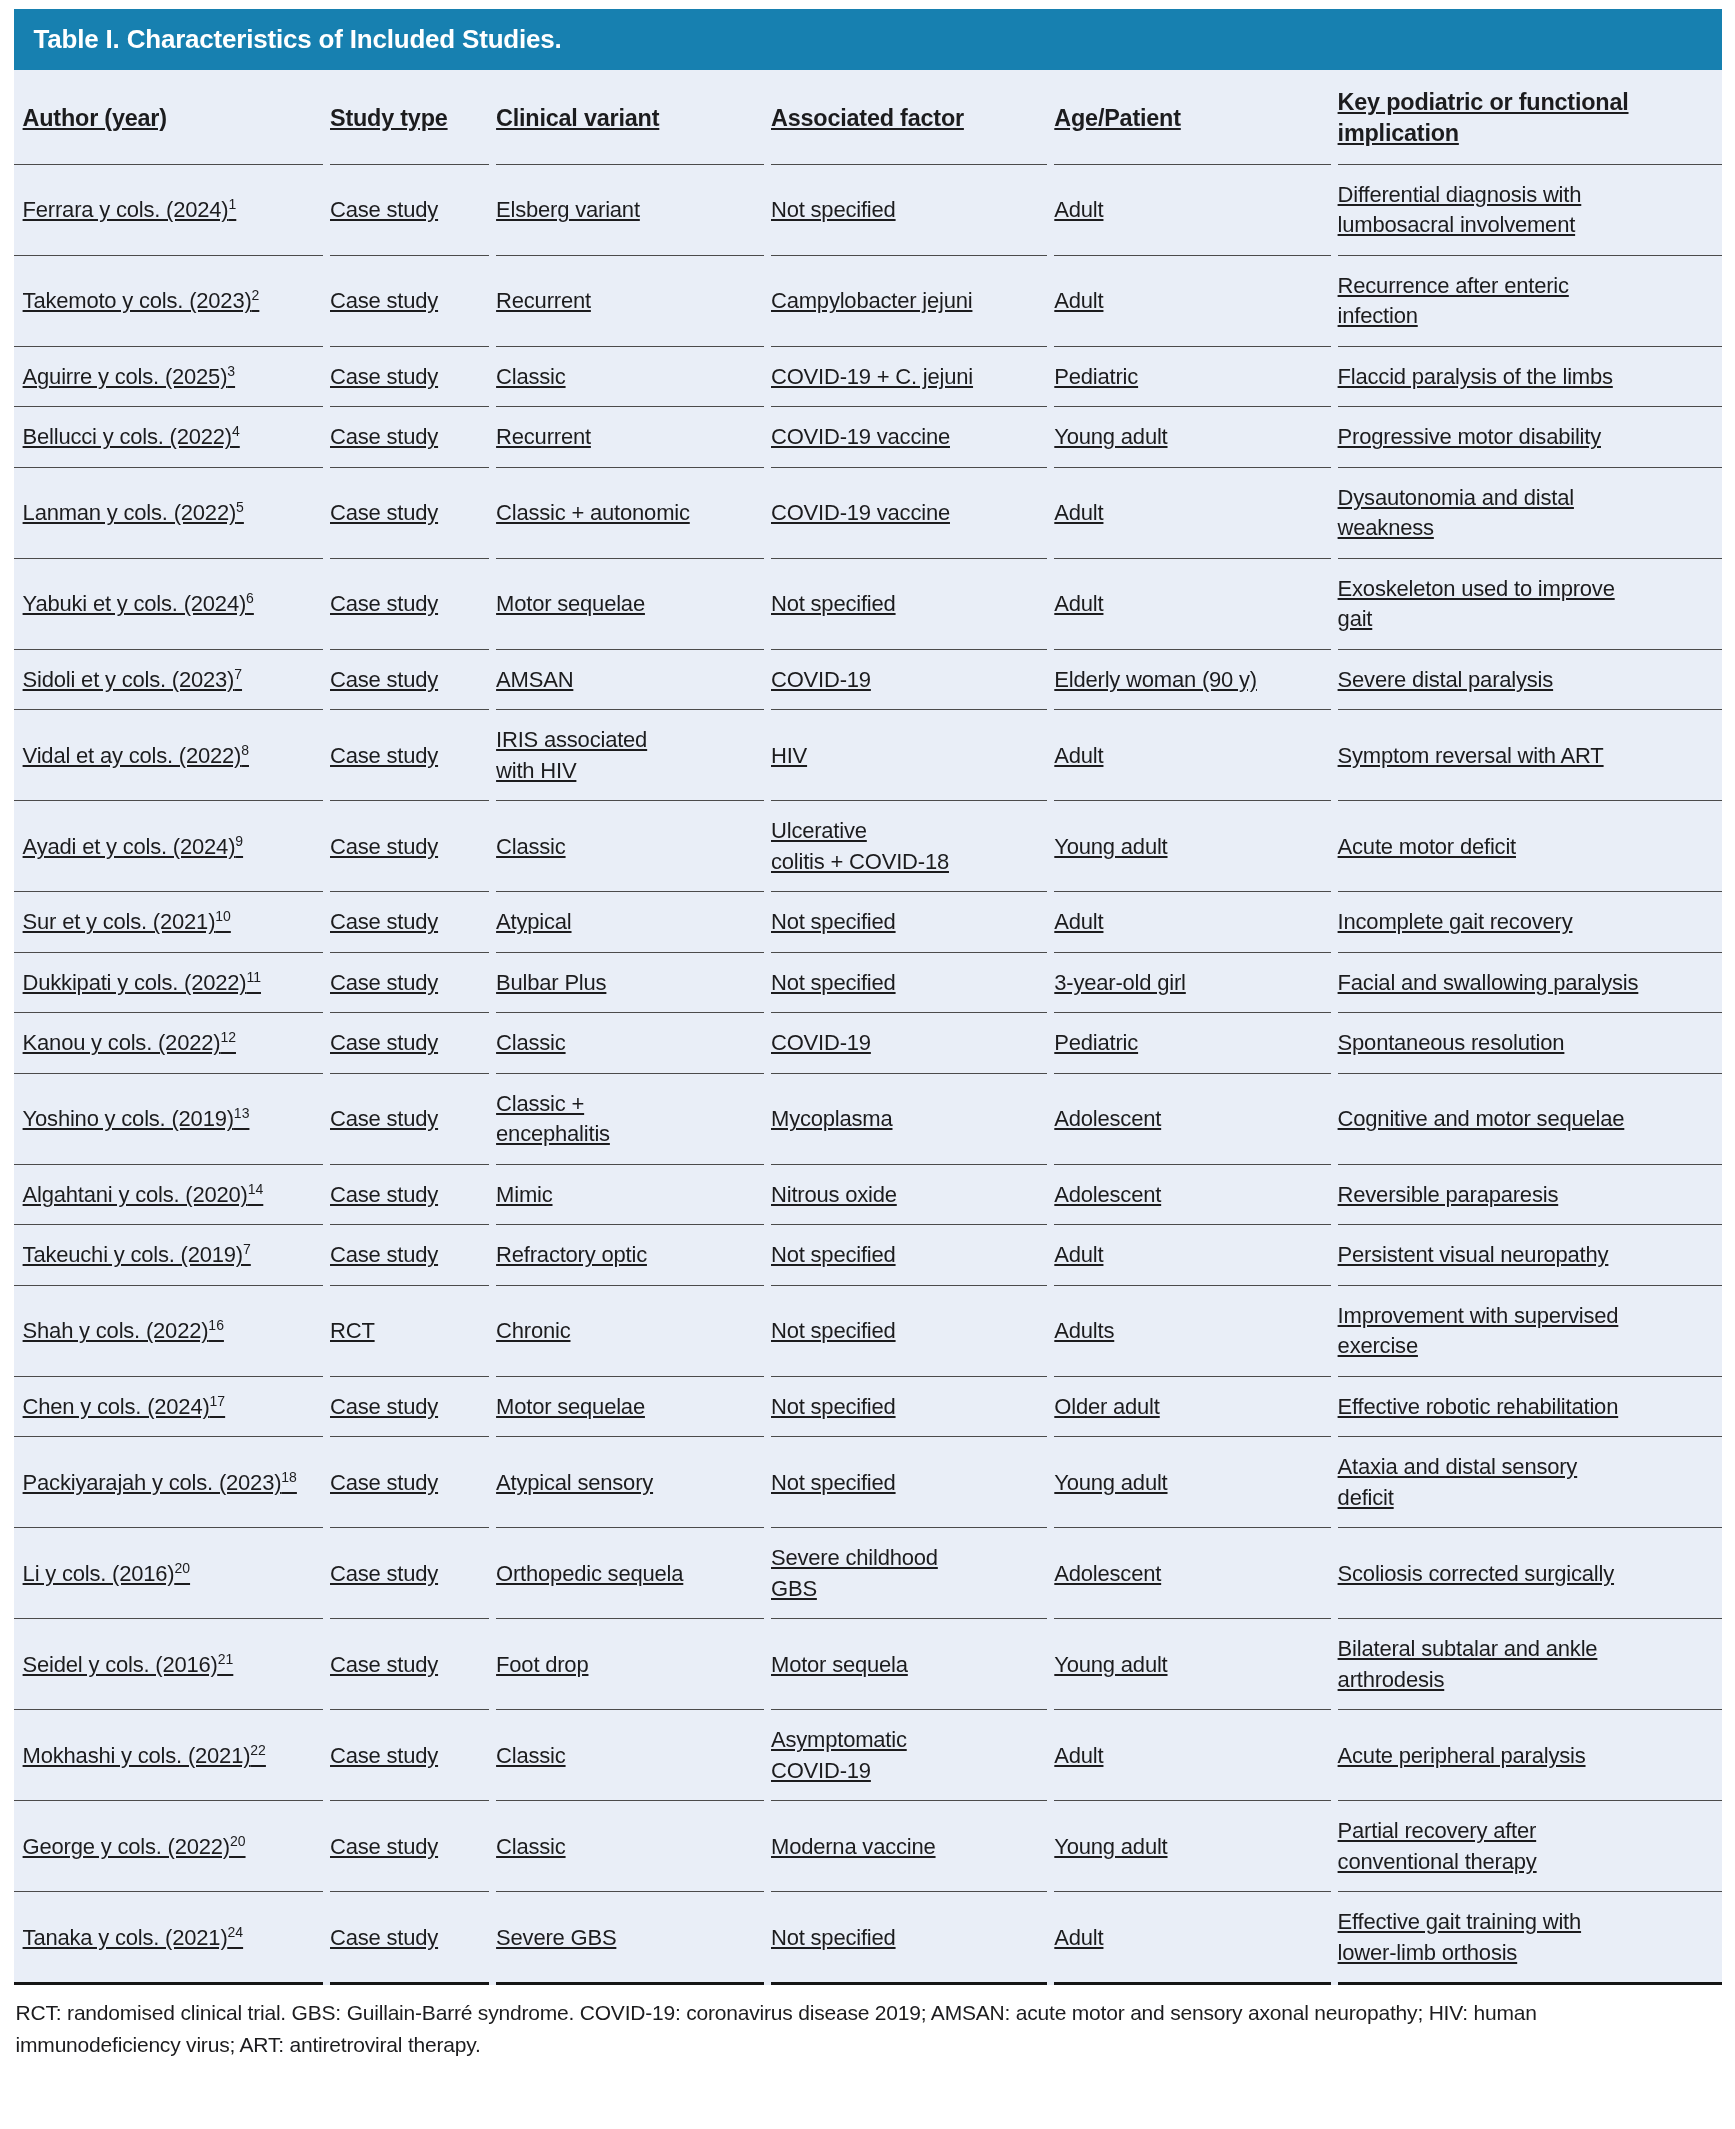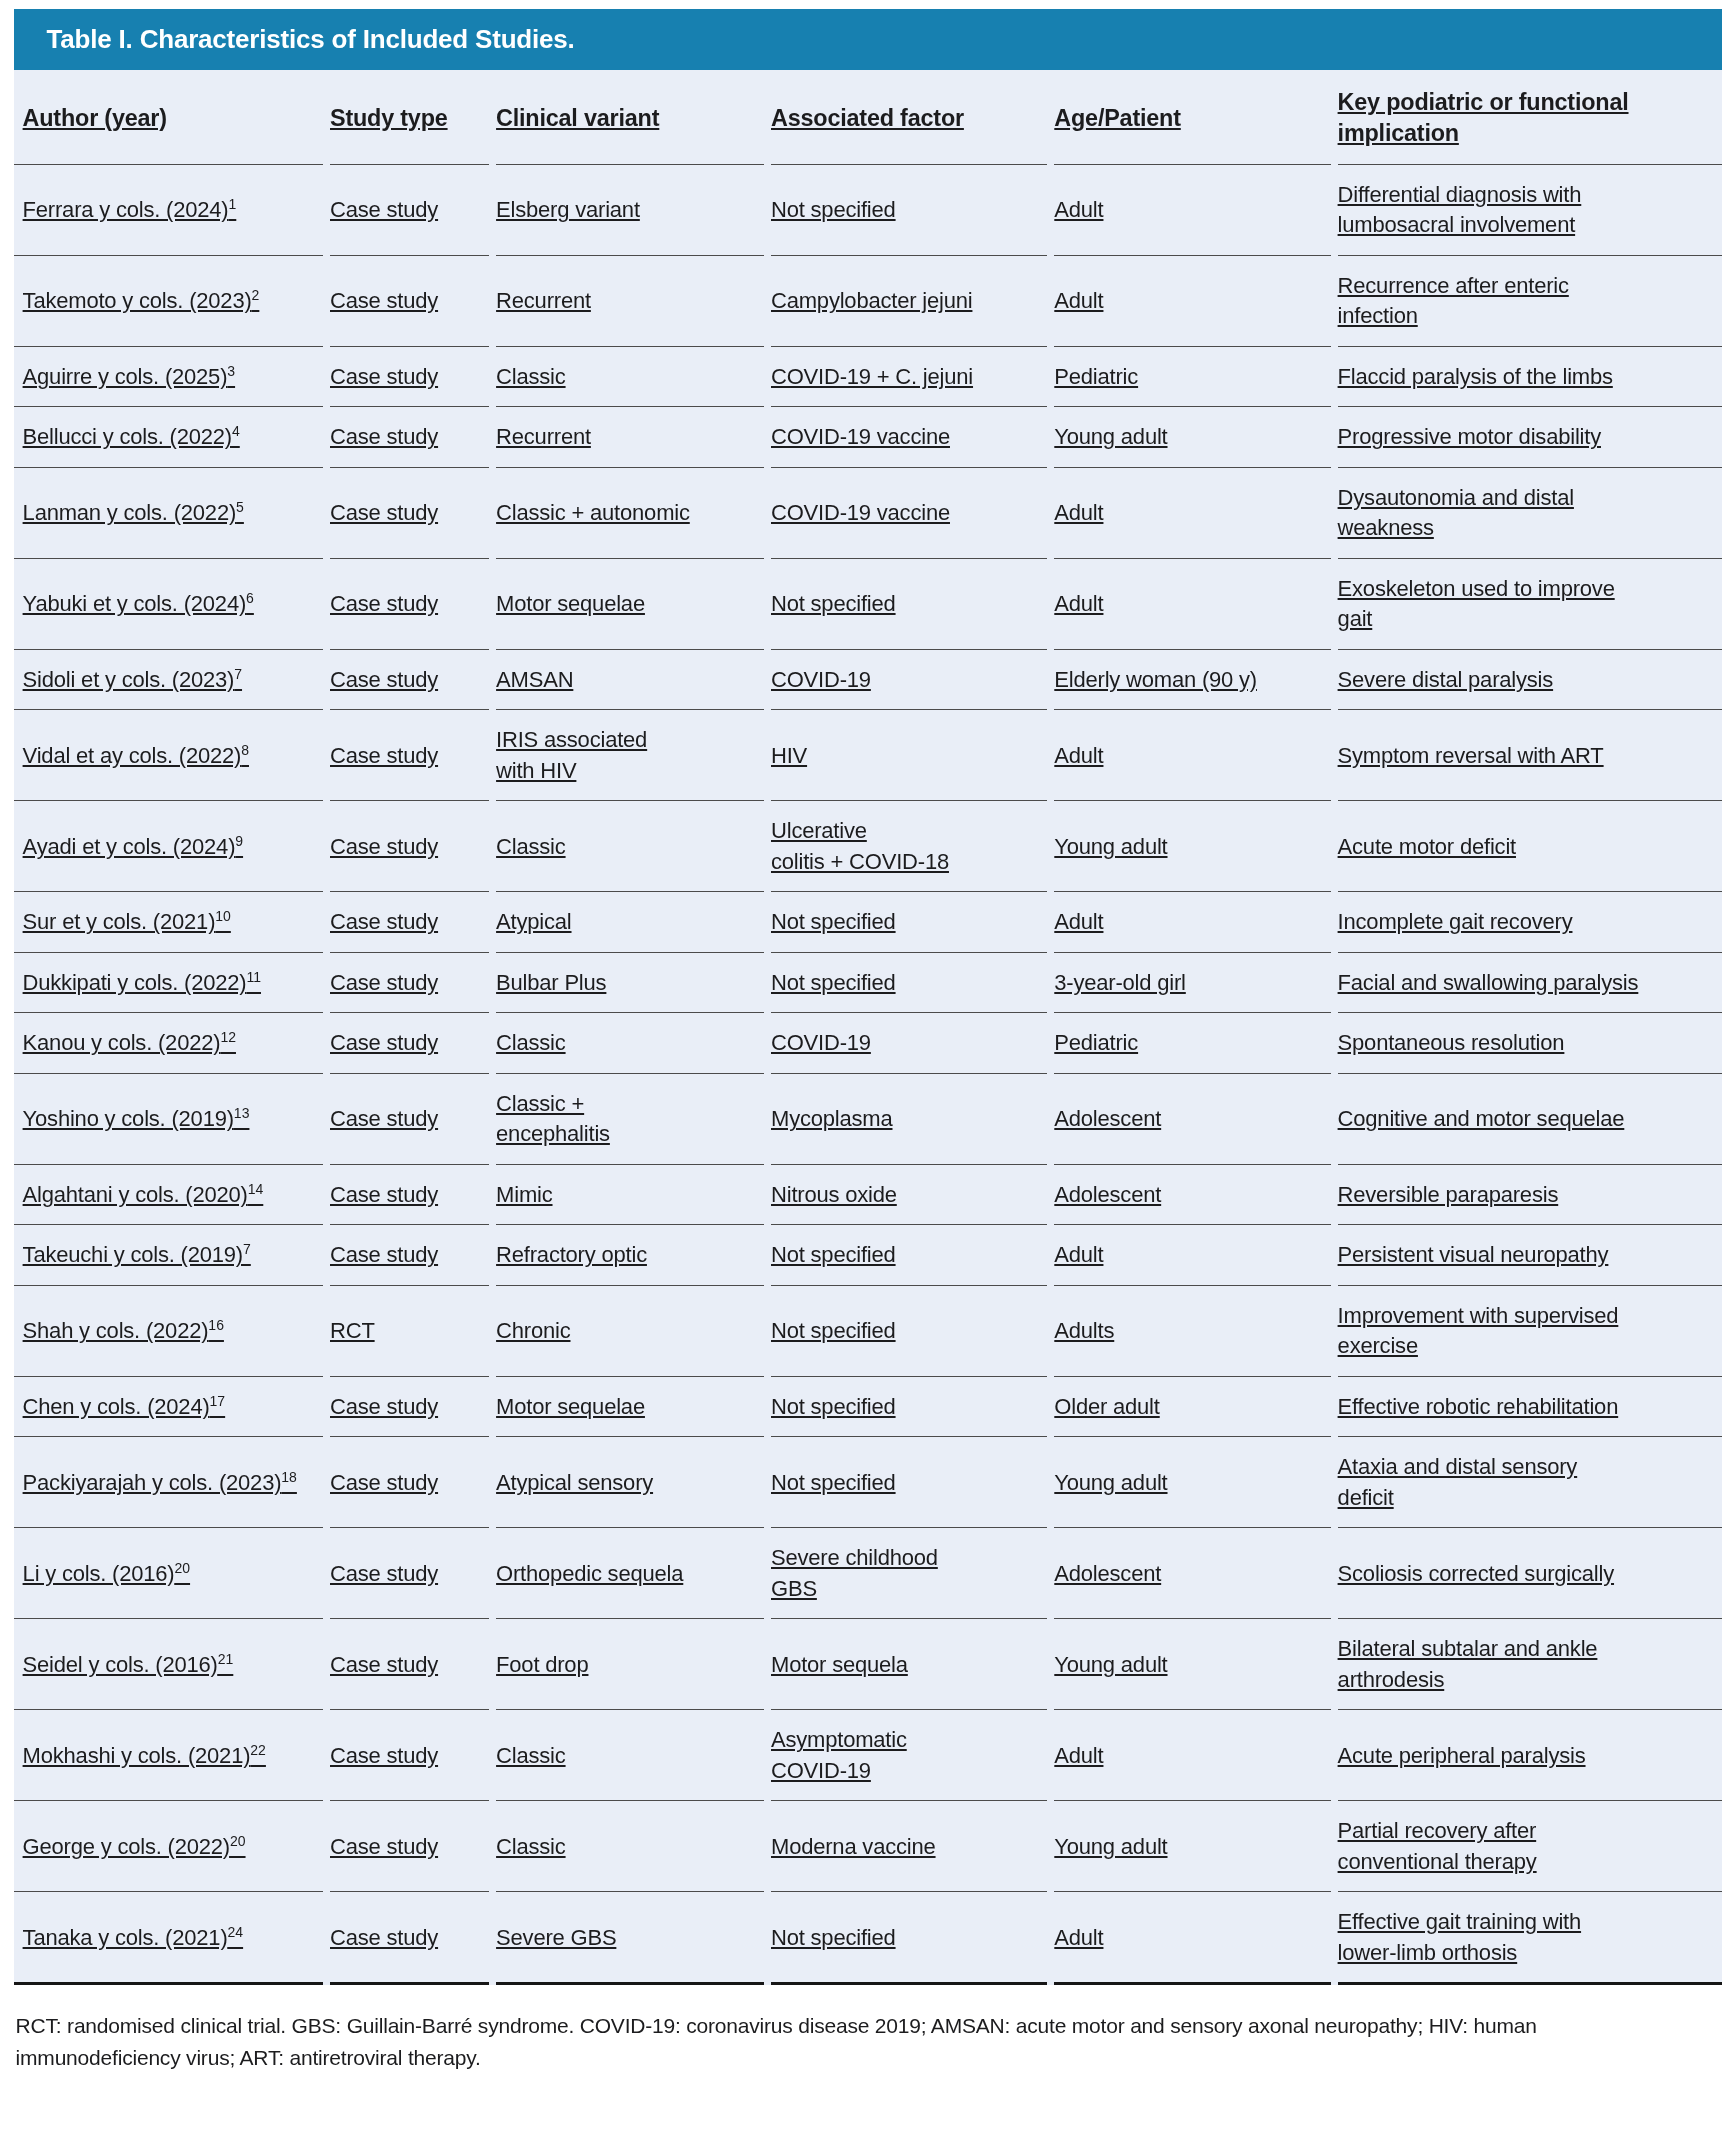--- a/index.html
+++ b/index.html
@@ -26,21 +26,21 @@
     padding: 9.4px 14px 23.4px 14px;
   }
   .title-bar {
     background: var(--teal);
     height: 61px;
     display: flex;
     align-items: center;
     padding-left: 15.6px;
   }
   .title-bar h1 {
-    margin: 17px;
+    margin: 4px;
     color: #ffffff;
     font-size: 26px;
     font-weight: bold;
     letter-spacing: -0.2px;
   }
   .table-wrap {
     background: var(--table-bg);
     overflow: hidden;
   }
   table.study-table {
@@ -84,21 +84,21 @@
   th:first-child, td:first-child {
     padding-left: 9.4px;
   }
   sup.ref {
     font-size: 14px;
     line-height: 0;
     vertical-align: super;
     letter-spacing: 0;
   }
   .footnote {
-    margin-top: 25px;
+    margin-top: 12px;
     padding-left: 1.6px;
     font-size: 21px;
     line-height: 32px;
     letter-spacing: -0.2px;
     color: var(--text);
     white-space: pre-line;
   }
 </style>
 </head>
 <body>

